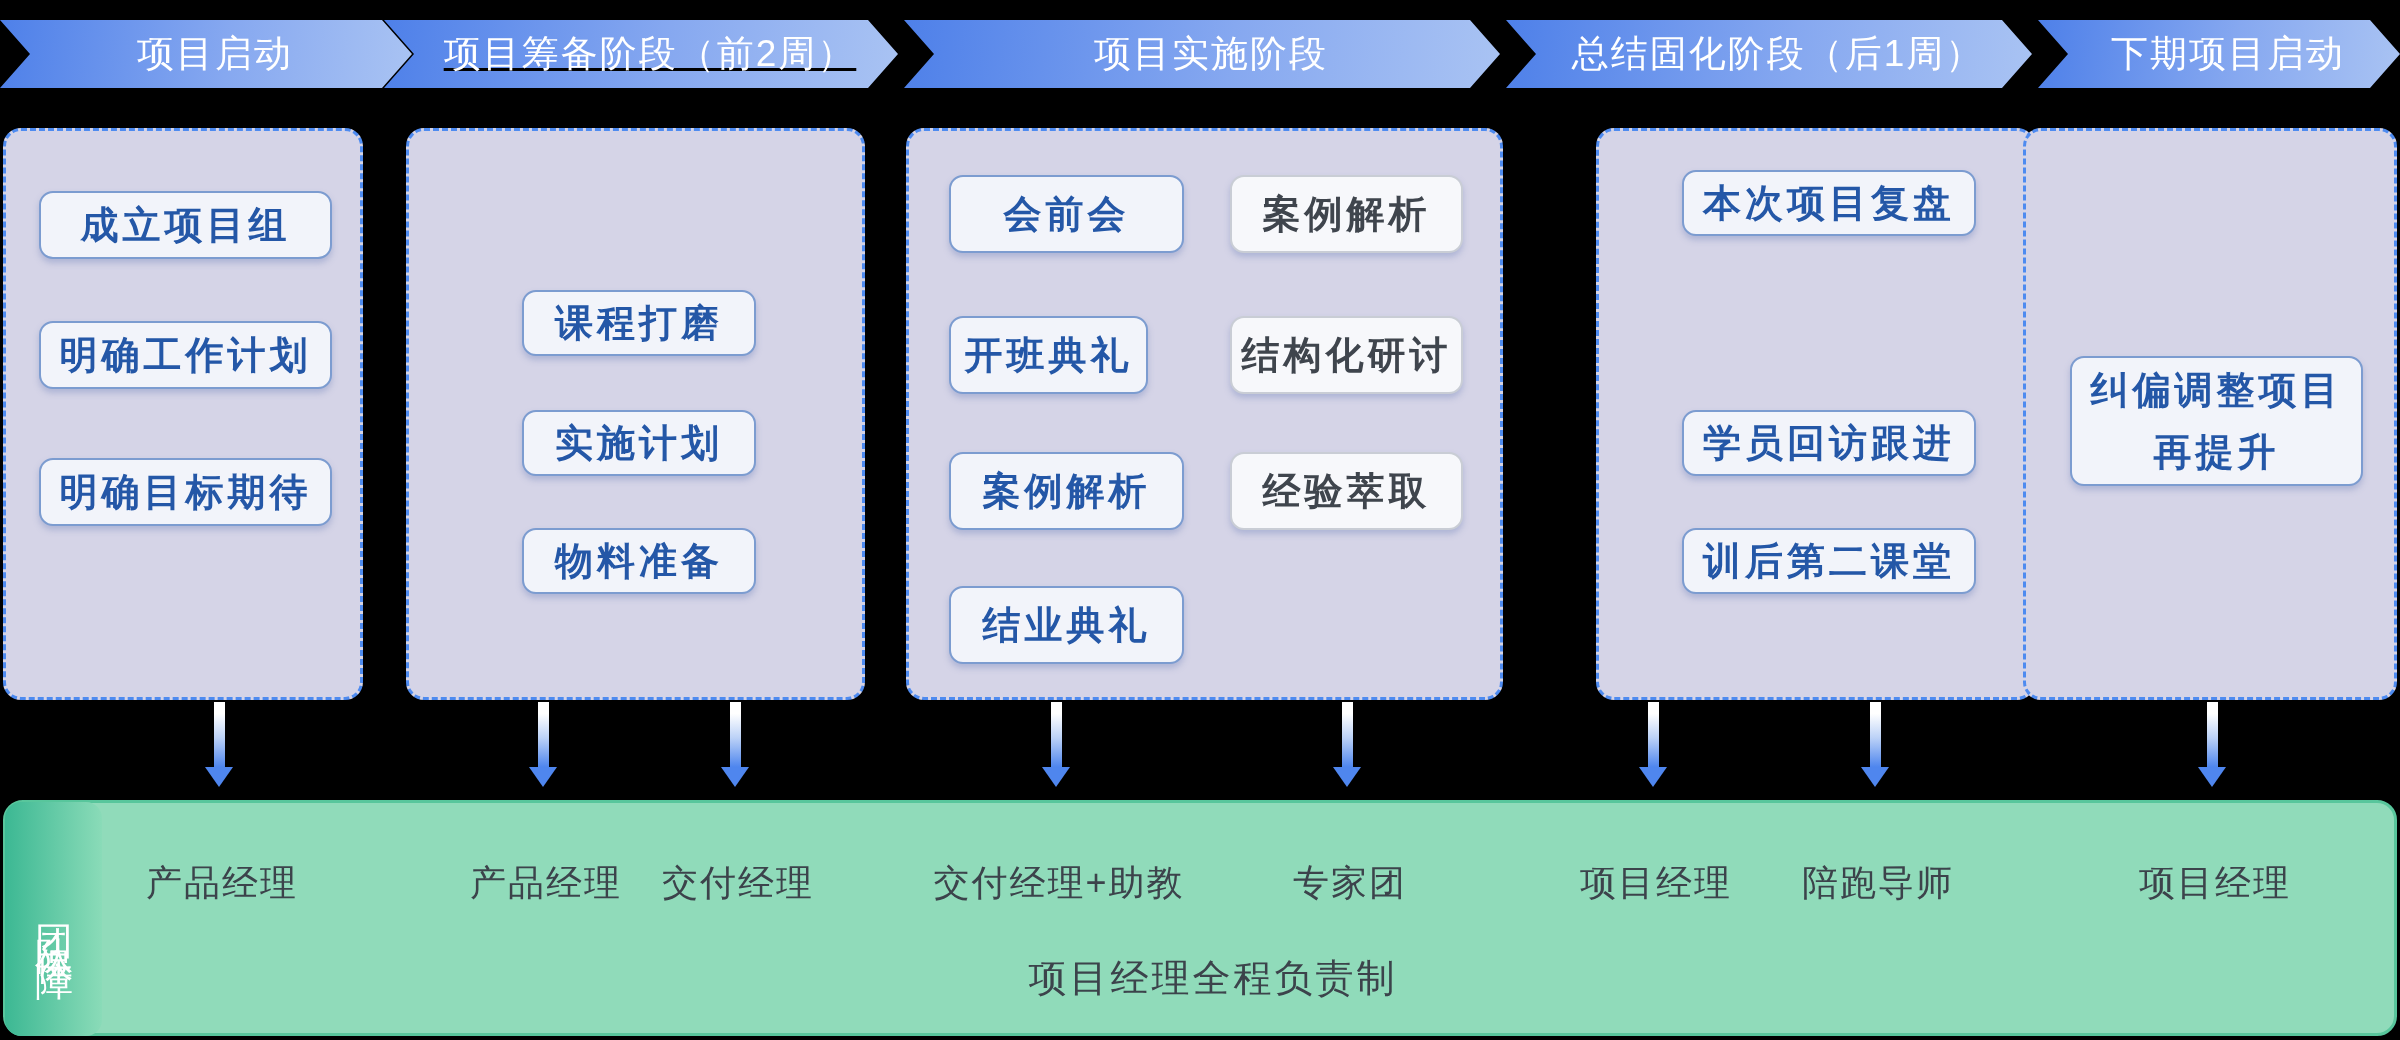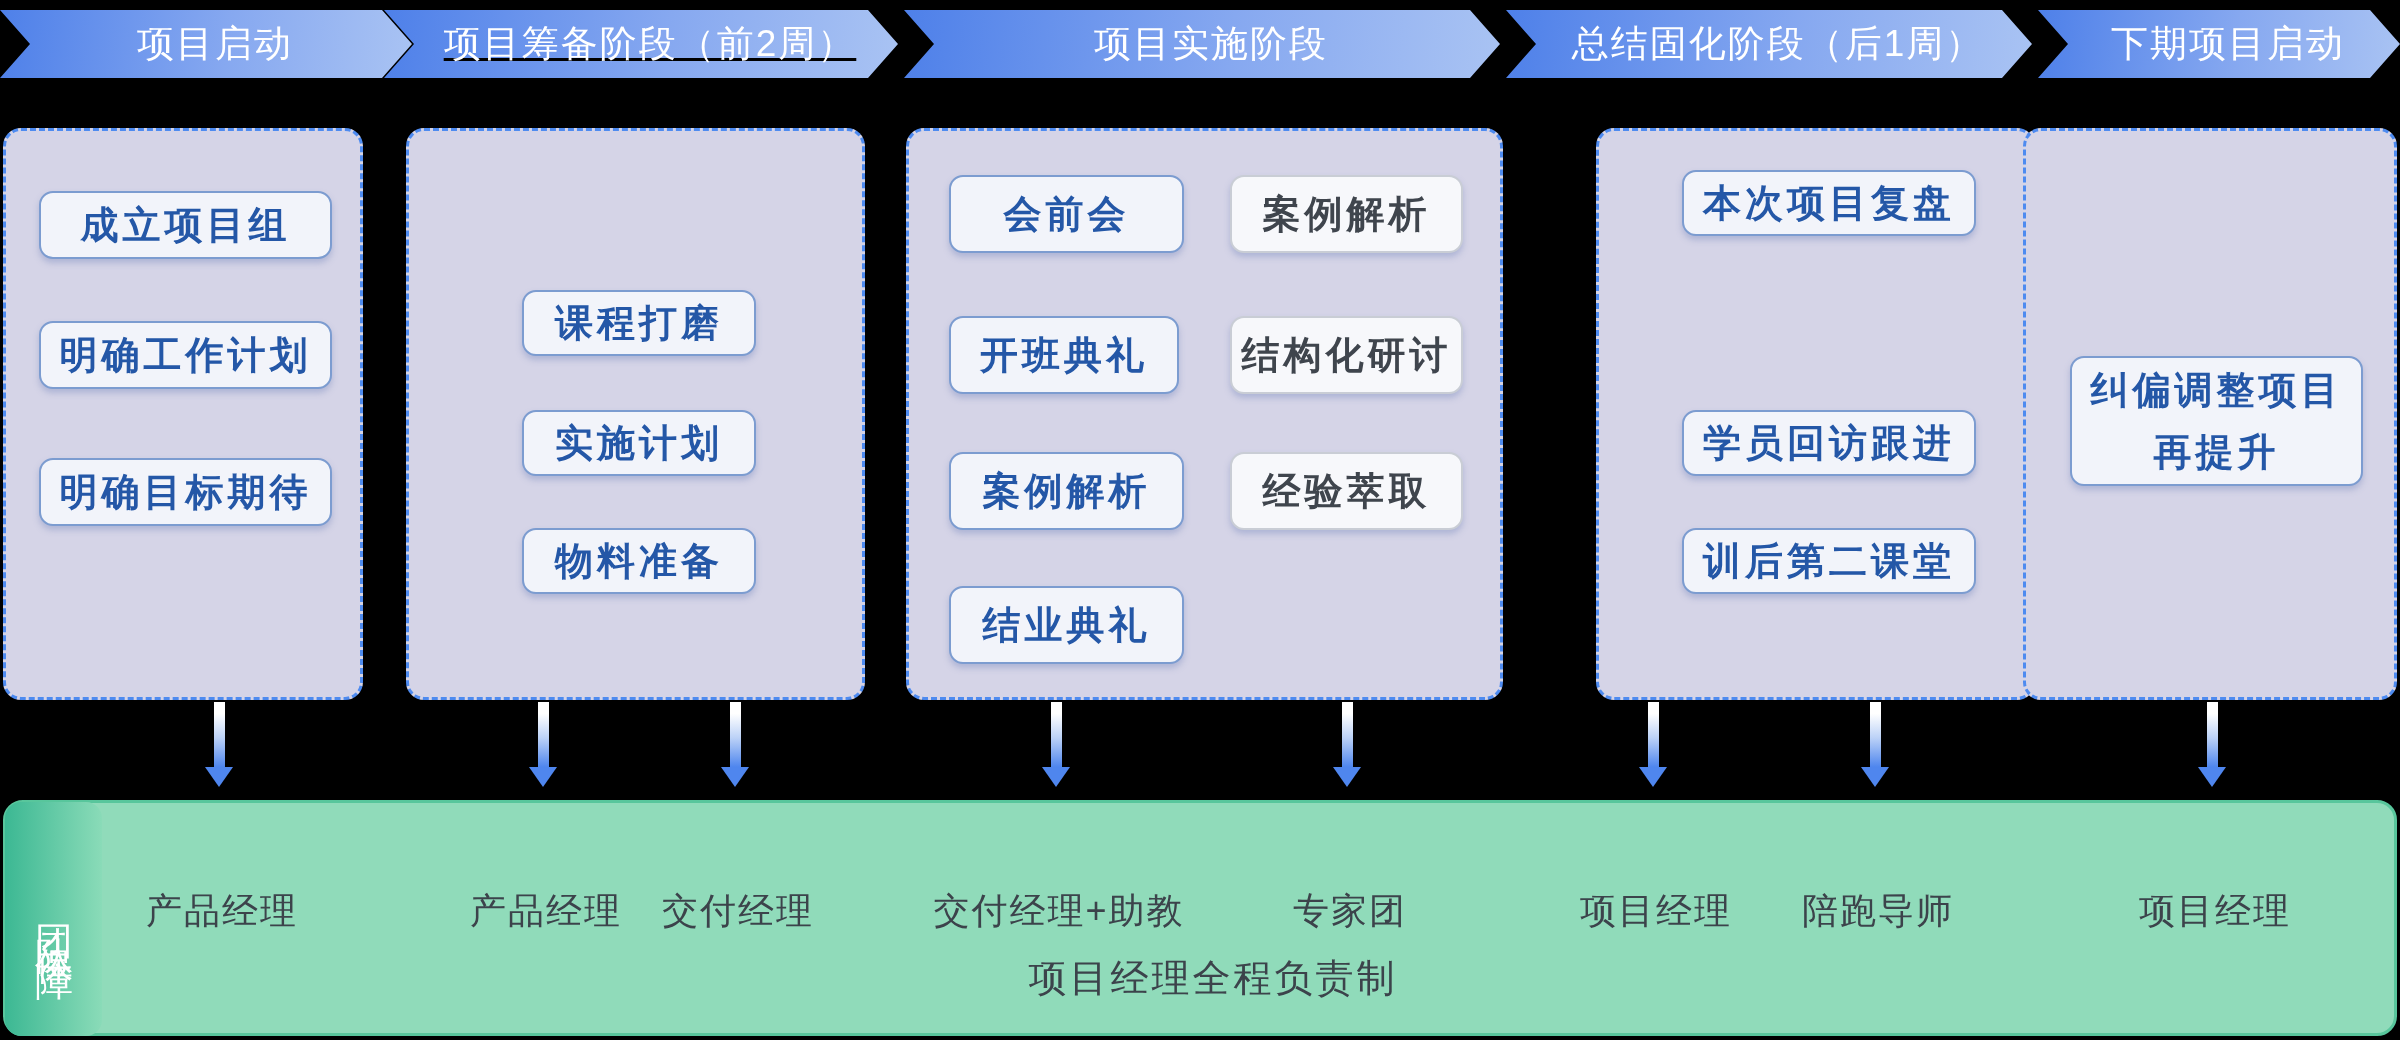--- a/index.html
+++ b/index.html
@@ -14,21 +14,21 @@
     --role-text:#3C434B;
   }
   html,body{margin:0;padding:0;background:var(--bg);}
   .canvas{
     position:relative; width:2400px; height:1040px; overflow:hidden;
     background:var(--bg);
     font-family:"Liberation Sans","DejaVu Sans",sans-serif;
   }
   
   .stage{
-    position:absolute; top:10px; height:68px;
+    position:absolute; top:20px; height:68px;
     display:flex; align-items:center; justify-content:center;
     background:linear-gradient(96deg,var(--stage-g1) 0%,#86A8F0 55%,var(--stage-g2) 100%);
     clip-path:polygon(0 0, calc(100% - 30px) 0, 100% 50%, calc(100% - 30px) 100%, 0 100%, 30px 50%);
   }
   .stage span{
     color:#ffffff; font-size:37px; font-weight:500; letter-spacing:2px;
     padding-left:18px; white-space:nowrap;
   }
   
   .column{
@@ -75,21 +75,21 @@
     border-radius:16px;
     display:flex; align-items:center; justify-content:center;
   }
   .band-tab span{
     writing-mode:vertical-rl; text-orientation:upright;
     color:#ffffff; font-size:38px; font-weight:500; letter-spacing:12px;
   }
   .role{
     position:absolute; top:56px; transform:translateX(-50%);
     color:var(--role-text); font-size:36px; font-weight:500;
-    letter-spacing:2px; white-space:nowrap;margin-top:28px;
+    letter-spacing:2px; white-space:nowrap;
   }
   .band-footer{
     position:absolute; top:150px; left:1207px; transform:translateX(-50%);
     color:var(--role-text); font-size:38px; font-weight:500; letter-spacing:3px; white-space:nowrap;
   }
 </style>
 </head>
 <body>
 
 <div class="canvas">
@@ -133,21 +133,21 @@
           <span>物料准备</span>
         </div>
       </div>
       <div class="column" style="left: 906px; width: 597px;">
         <div class="task" style="left: 40px; top: 44px; width: 235px; height: 78px;">
           <span>会前会</span>
         </div>
         <div class="task gray" style="left: 321px; top: 44px; width: 233px; height: 78px;">
           <span>案例解析</span>
         </div>
-        <div class="task" style="left: 40px; top: 185px; width: 230px; height: 78px;">
+        <div class="task" style="left: 40px; top: 185px; width: 199px; height: 78px;">
           <span>开班典礼</span>
         </div>
         <div class="task gray" style="left: 321px; top: 185px; width: 233px; height: 78px;">
           <span>结构化研讨</span>
         </div>
         <div class="task" style="left: 40px; top: 321px; width: 235px; height: 78px;">
           <span>案例解析</span>
         </div>
         <div class="task gray" style="left: 321px; top: 321px; width: 233px; height: 78px;">
           <span>经验萃取</span>

